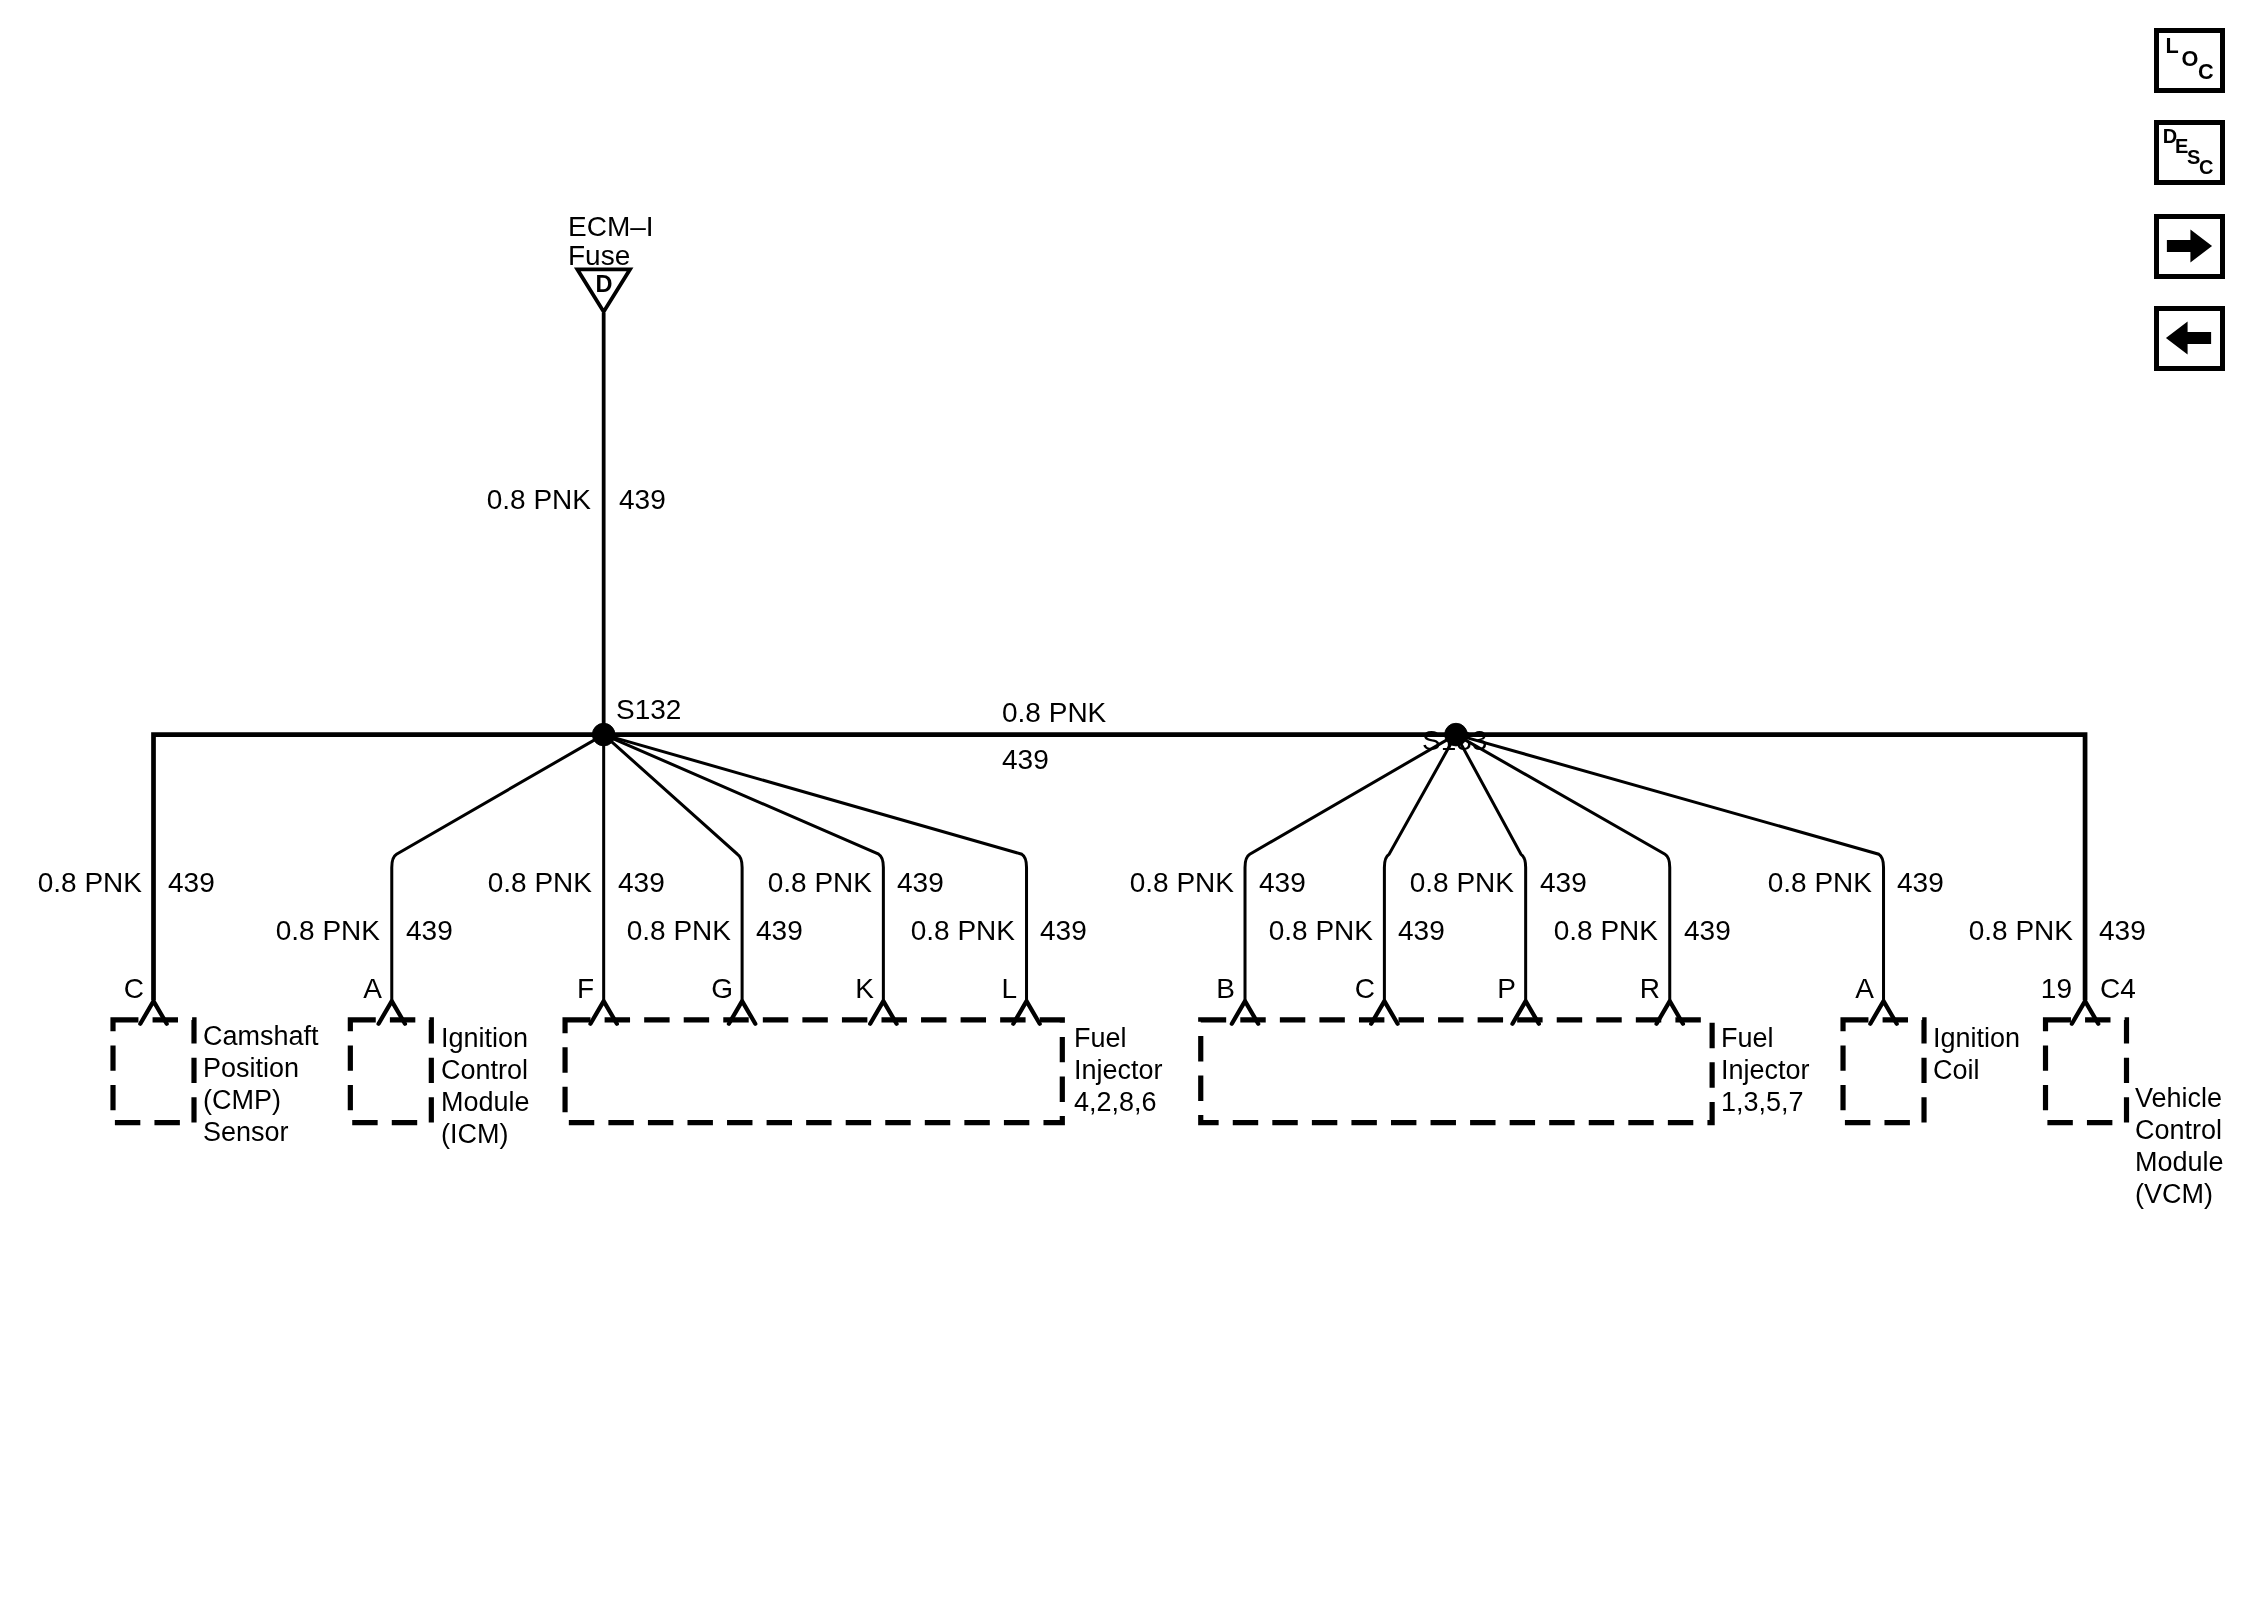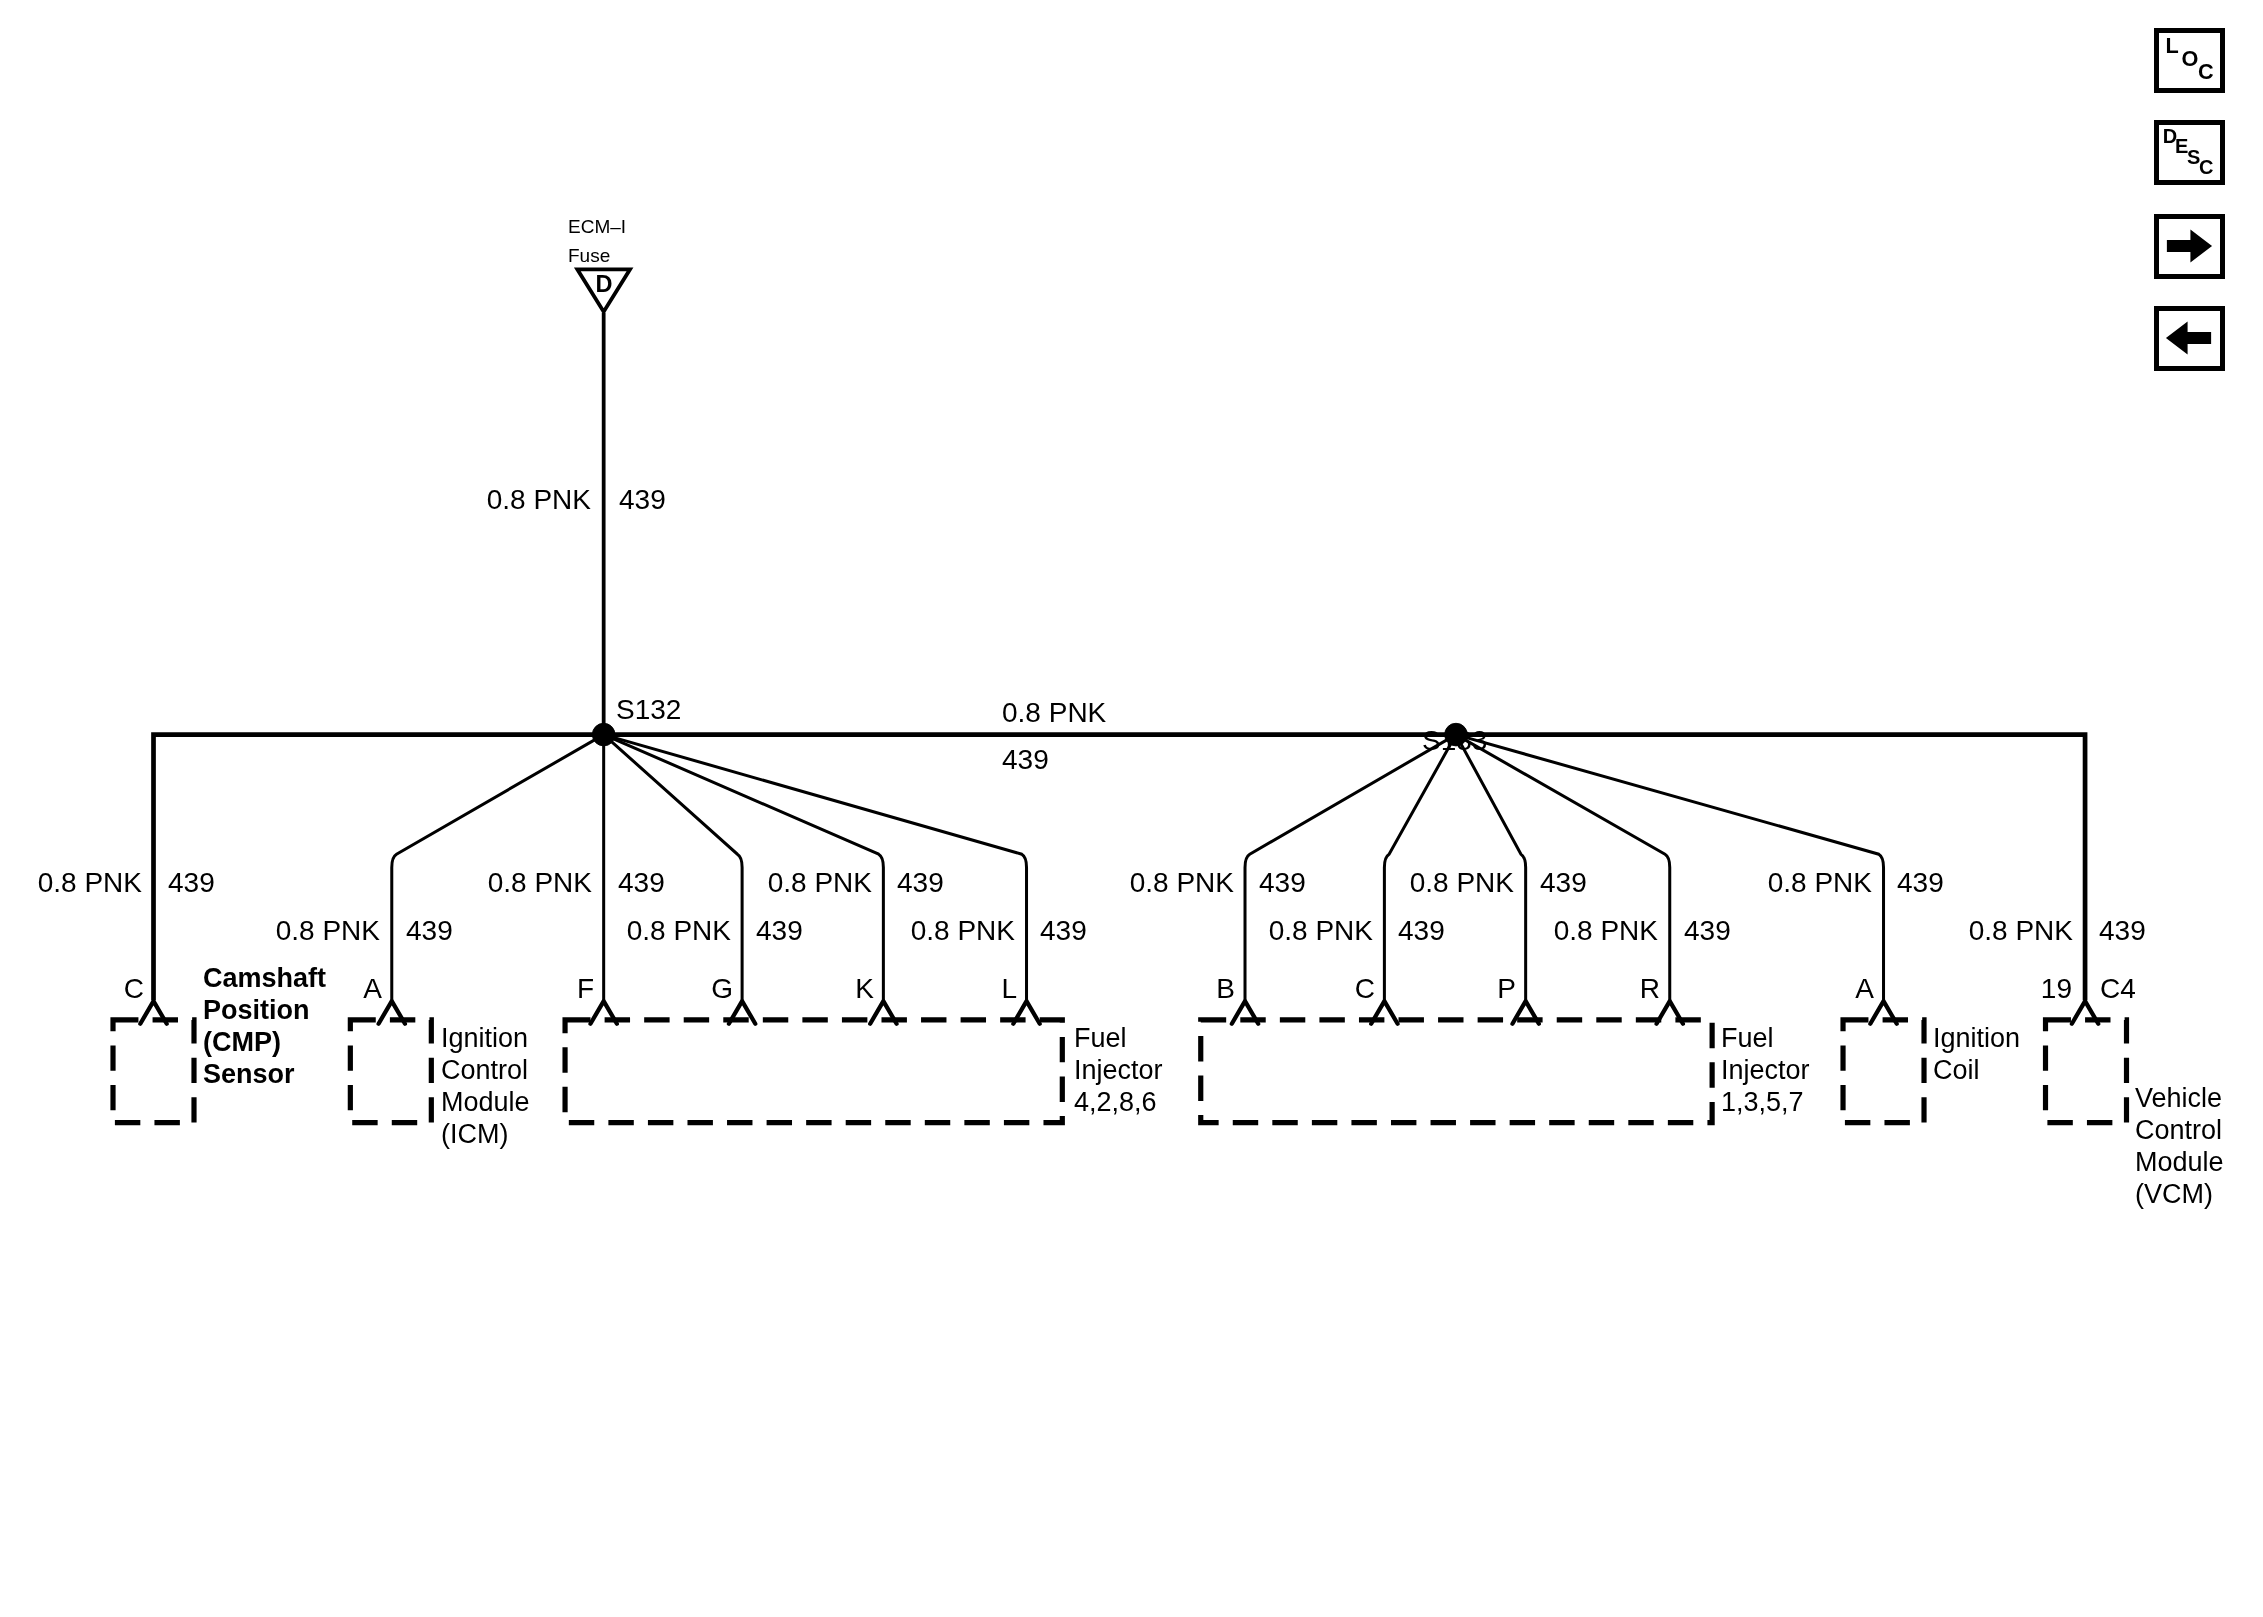--- a/index.html
+++ b/index.html
@@ -3,21 +3,21 @@
 <meta charset="utf-8">
 <style>
   html,body{margin:0;padding:0;background:#fff;}
   .page{position:relative;width:2264px;height:1618px;background:#fff;overflow:hidden;
         font-family:"Liberation Sans",sans-serif;color:#000;}
   svg.linework{position:absolute;left:0;top:0;}
   .lbl{position:absolute;font-size:28px;line-height:33px;white-space:nowrap;}
   .ra{transform:translateX(-100%);}
   .pin{position:absolute;font-size:28px;line-height:26px;white-space:nowrap;}
   .comp{position:absolute;font-size:27px;line-height:32px;white-space:pre-line;}
-  .fuselbl{position:absolute;font-size:19px;line-height:29px;white-space:pre-line;}
+  .fuselbl{position:absolute;font-size:28px;line-height:29px;white-space:pre-line;}
   .fuseterm{position:absolute;font-size:23.5px;font-weight:700;transform:translateX(-50%);}
   .splice{position:absolute;font-size:28px;line-height:33px;white-space:nowrap;}
   .btn{position:absolute;left:2154px;width:71px;height:65px;box-sizing:border-box;
        border:5.6px solid #000;background:#fff;cursor:pointer;}
   .btn-letter{position:absolute;font-weight:700;line-height:1;}
   .arr{position:absolute;left:1.9px;top:2.8px;}
 </style>
 </head>
 <body>
 
@@ -118,21 +118,21 @@
   <div class="pin ra" style="left:874px;top:976px;">K</div>
   <div class="pin ra" style="left:1017px;top:976px;">L</div>
   <div class="pin ra" style="left:1235px;top:976px;">B</div>
   <div class="pin ra" style="left:1375px;top:976px;">C</div>
   <div class="pin ra" style="left:1516px;top:976px;">P</div>
   <div class="pin ra" style="left:1660px;top:976px;">R</div>
   <div class="pin ra" style="left:1874px;top:976px;">A</div>
   <div class="pin ra" style="left:2072px;top:976px;">19</div>
   <div class="pin" style="left:2100px;top:976px;">C4</div>
 
-  <div class="comp" style="left:203px;top:962px;font-weight:bold;">Camshaft
+  <div class="comp" style="left:203px;top:1020px;">Camshaft
 Position
 (CMP)
 Sensor</div>
   <div class="comp" style="left:441px;top:1022px;">Ignition
 Control
 Module
 (ICM)</div>
   <div class="comp" style="left:1074px;top:1022px;">Fuel
 Injector
 4,2,8,6</div>

